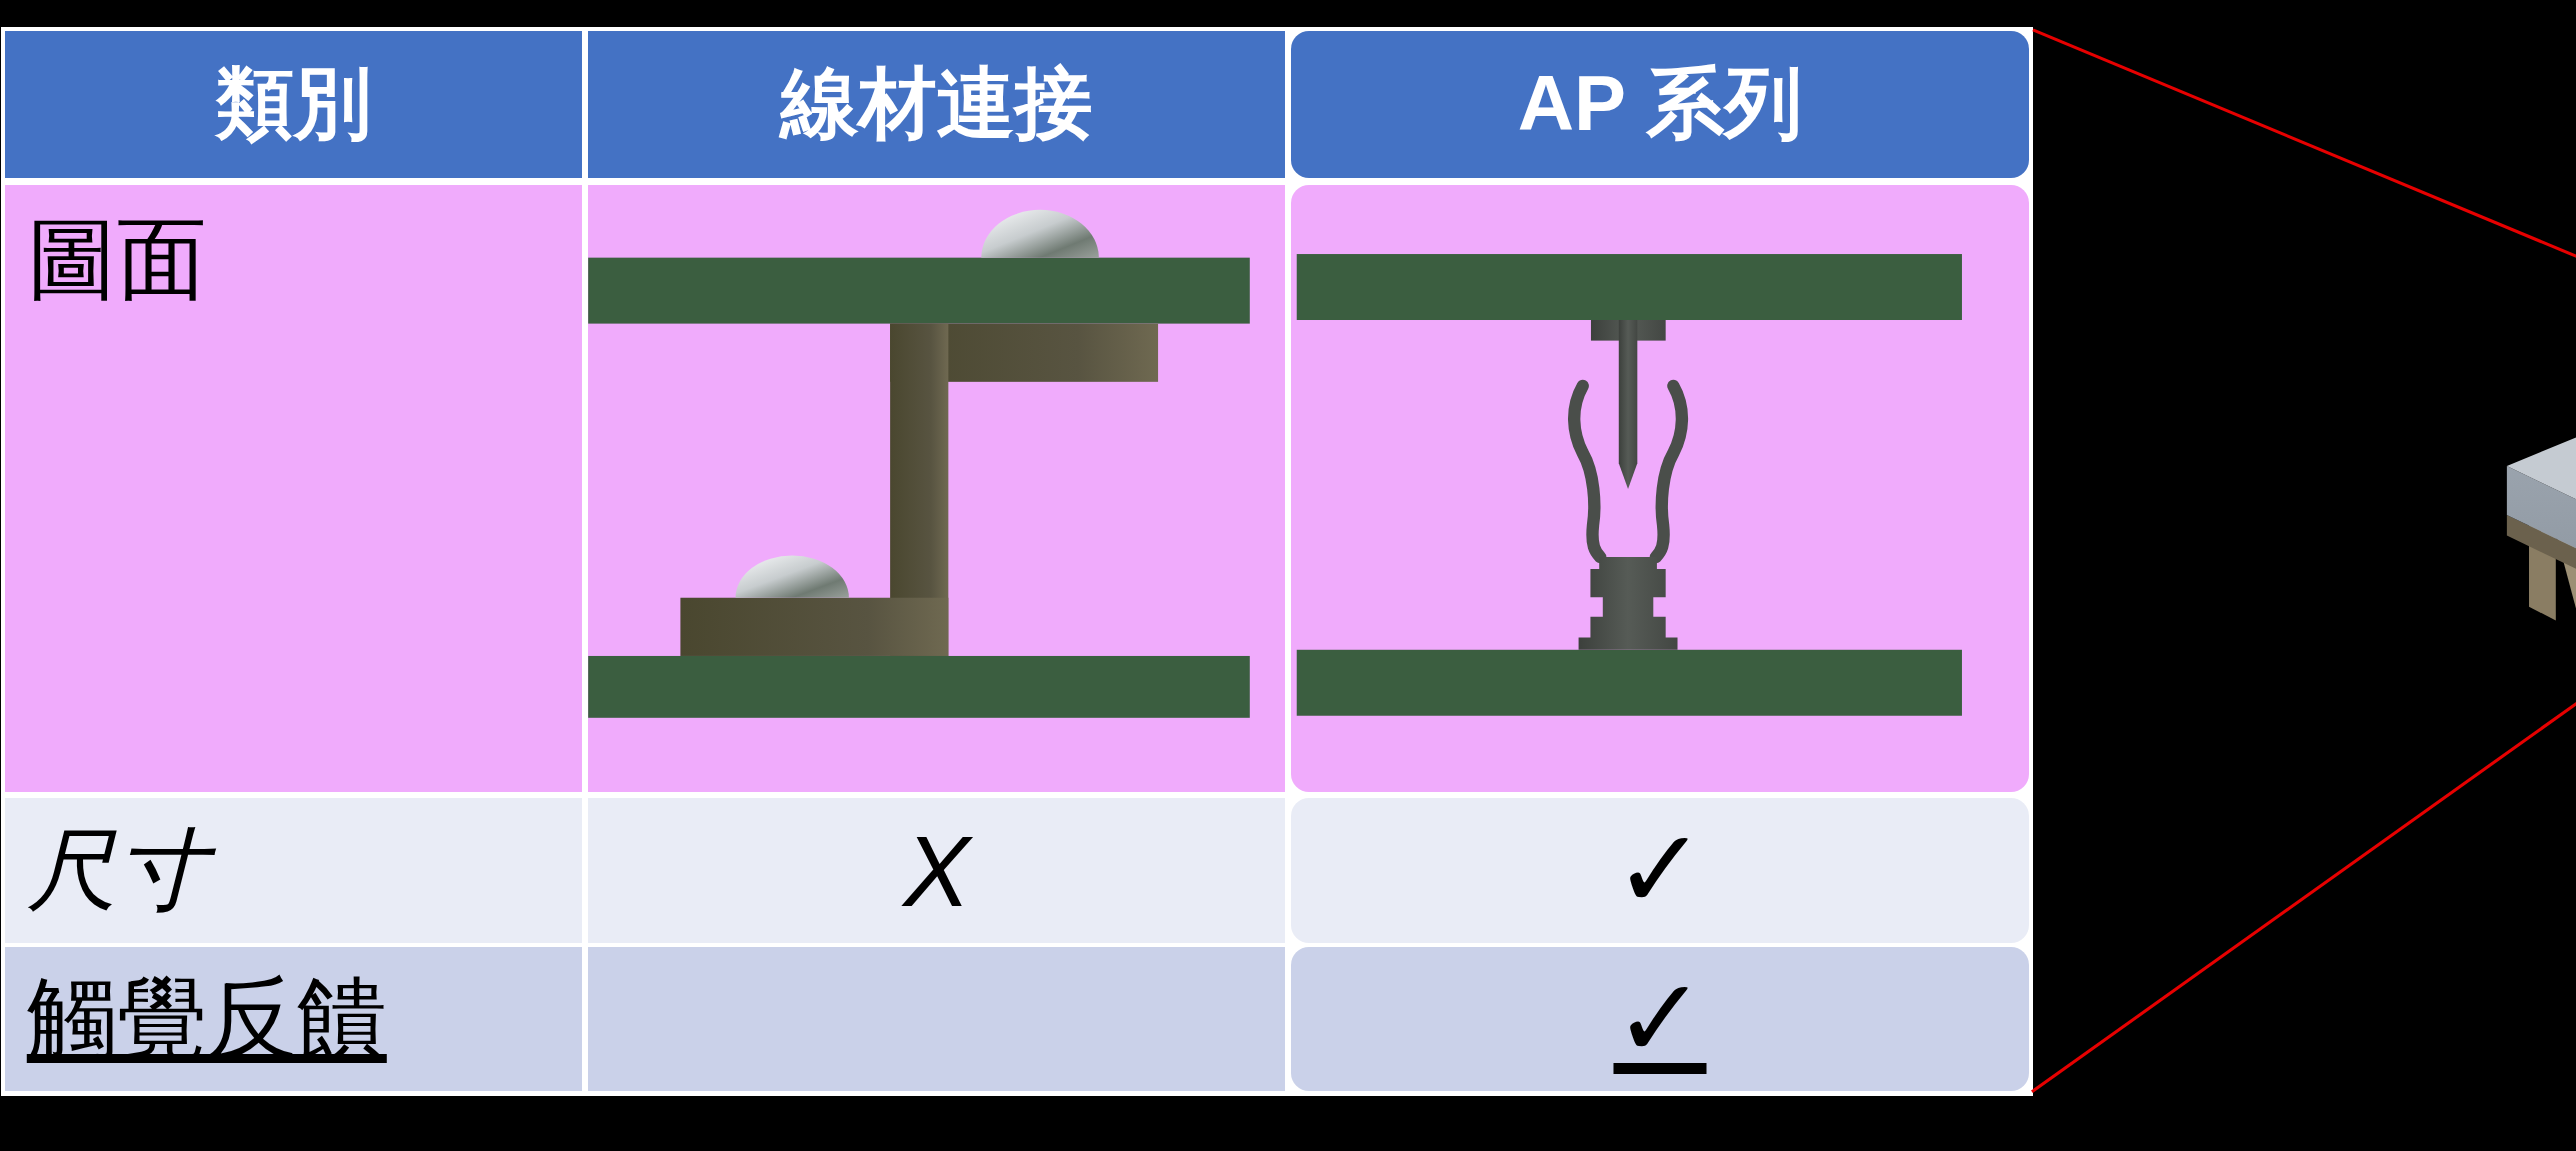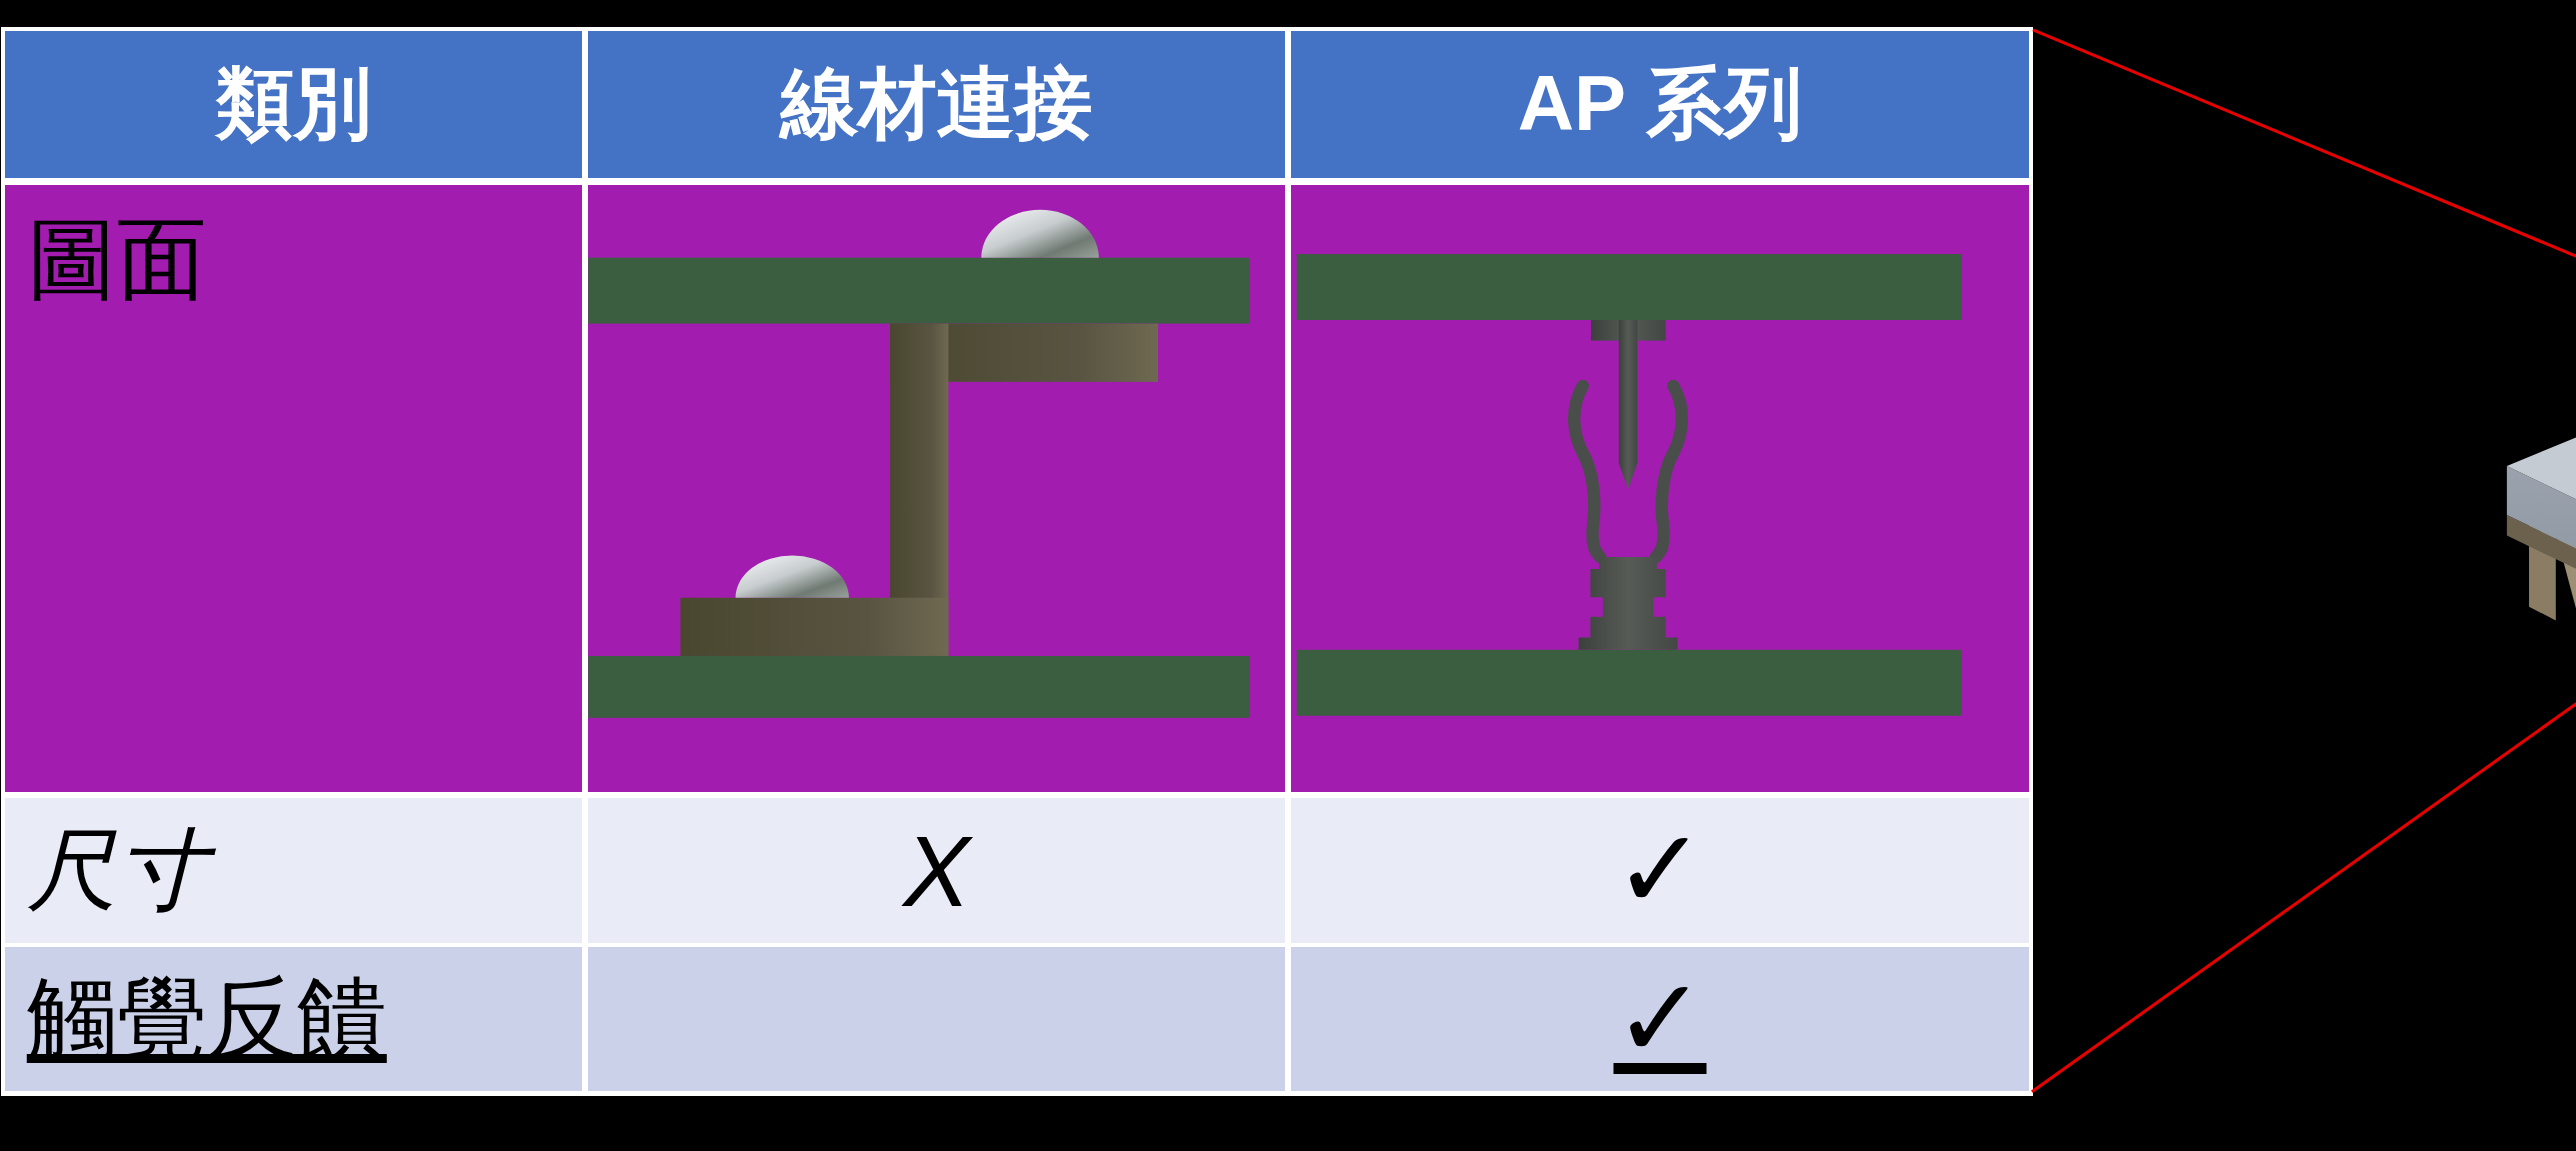--- a/index.html
+++ b/index.html
@@ -8,32 +8,32 @@
     background:#000000;
     font-family:"Liberation Sans","DejaVu Sans",sans-serif;
   }
   .abs { position:absolute; box-sizing:border-box; }
   
   #table-backing { left:1px; top:27px; width:2032px; height:1069px; background:#ffffff; }
   .cell { display:flex; box-sizing:border-box; }
   .hdr  { background:#4472c4; color:#ffffff; font-weight:700; font-size:78px;
           align-items:center; justify-content:center; }
   .rowlabel { color:#000; font-size:90px; align-items:center; padding-left:21.6px; }
-  .row2 { background:#a21caf; }
+  .row2 { background:#f0abfc; }
   .row3 { background:#e9ecf6; }
   .row4 { background:#cad1e9; }
   .mark { align-items:center; justify-content:center; color:#000; line-height:1; }
   .xmark { font-size:100px; }
   .checkmark { font-size:111px; }
   .diagcell { padding:0; }
   .diagcell svg { display:block; width:100%; height:100%; }
   
   .c1 { left:5.2px;   width:577px; }
   .c2 { left:588px; width:697px; }
-  .c3 { left:1291px; width:738px; }
+  .c3 { left:1291px; width:738px;border-radius:18px; }
   .rH { top:31px;   height:147px; }
   .r2 { top:185px;  height:607px; }
   .r3 { top:798px; height:145px;font-style:italic; }
   .r4 { top:947px; height:144px;text-decoration:underline; }
   #label-drawing { align-items:flex-start; padding-top:14.4px; }
   
   #device-svg { left:2396px; top:0; width:1467px; height:1151px; }
   #callout-svg { left:0; top:0; width:3863px; height:1151px; pointer-events:none; }
 </style>
 </head>

